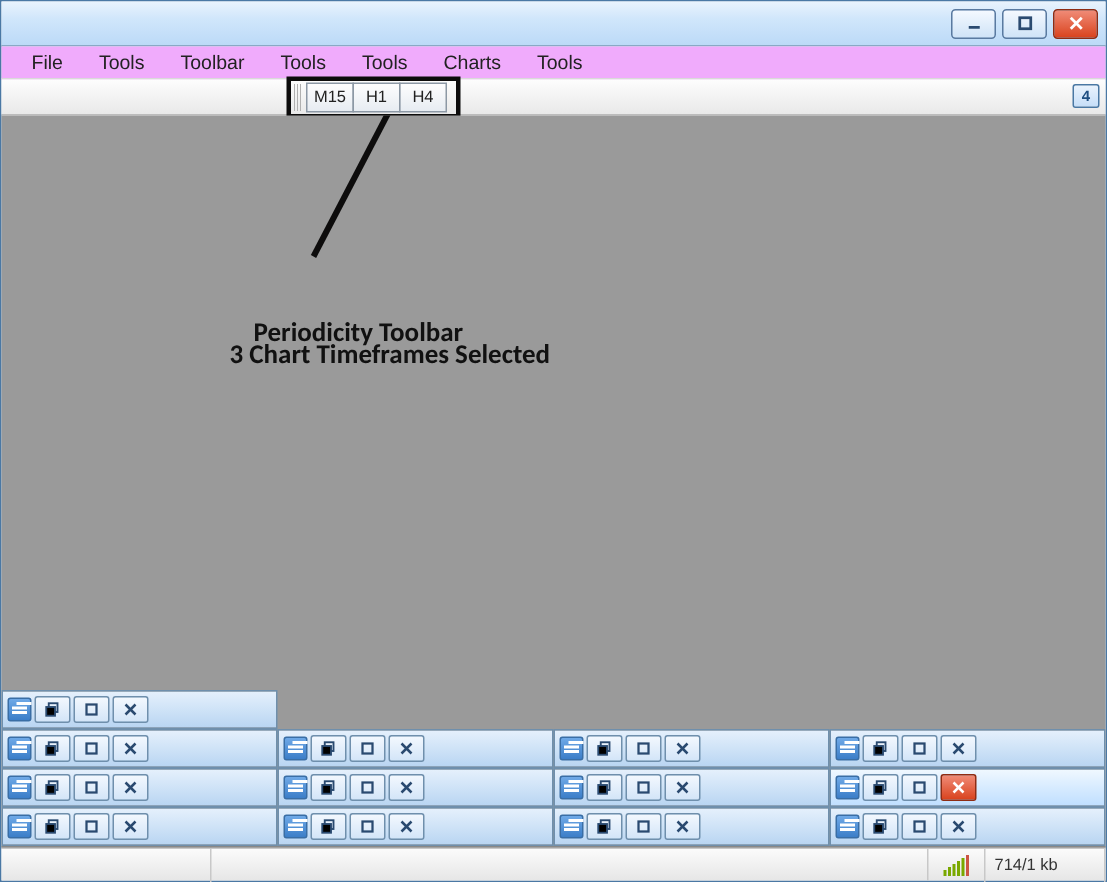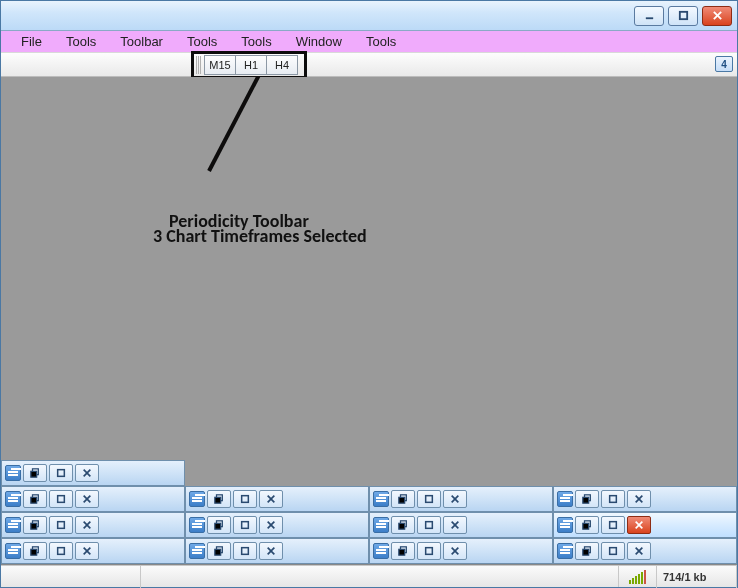--- a/index.html
+++ b/index.html
@@ -149,21 +149,21 @@
   
   .statusbar {
     height: 22px;
     background: linear-gradient(to bottom, #fbfbfb, #e6e6e6);
     border-top: 1px solid #c8c8c8;
     display: flex; align-items: center;
     font-size: 11px; color: #333;
   }
   .statusbar .cell {
     height: 100%; border-right: 1px solid #c8c8c8;
-    display:flex; align-items:center; padding: 12px 6px; font-weight: bold;
+    display:flex; align-items:center; padding: 12px 6px;
   }
   .statusbar .cell:first-child { width: 140px; }
   .statusbar .spacer { flex: 1; border-right:1px solid #c8c8c8; height:100%; }
   .signal {
     display:flex; align-items:flex-end; gap:1px; height:14px; padding:0 4px;
   }
   .signal span { width:2px; background:#7aa800; }
   .signal span:nth-child(1){height:4px}
   .signal span:nth-child(2){height:6px}
   .signal span:nth-child(3){height:8px}
@@ -195,21 +195,21 @@
         </svg>
     </div>
   </div>
 
   <div class="menubar">
     <div class="item">File</div>
     <div class="item">Tools</div>
     <div class="item">Toolbar</div>
     <div class="item">Tools</div>
     <div class="item">Tools</div>
-    <div class="item">Window</div>
+    <div class="item">Charts</div>
     <div class="item">Tools</div>
   </div>
 
   <div class="toolbar-row">
     <div class="periodicity">
       <div class="grip"></div>
       <div class="tf-btn">M15</div>
       <div class="tf-btn">H1</div>
       <div class="tf-btn">H4</div>
     </div>

